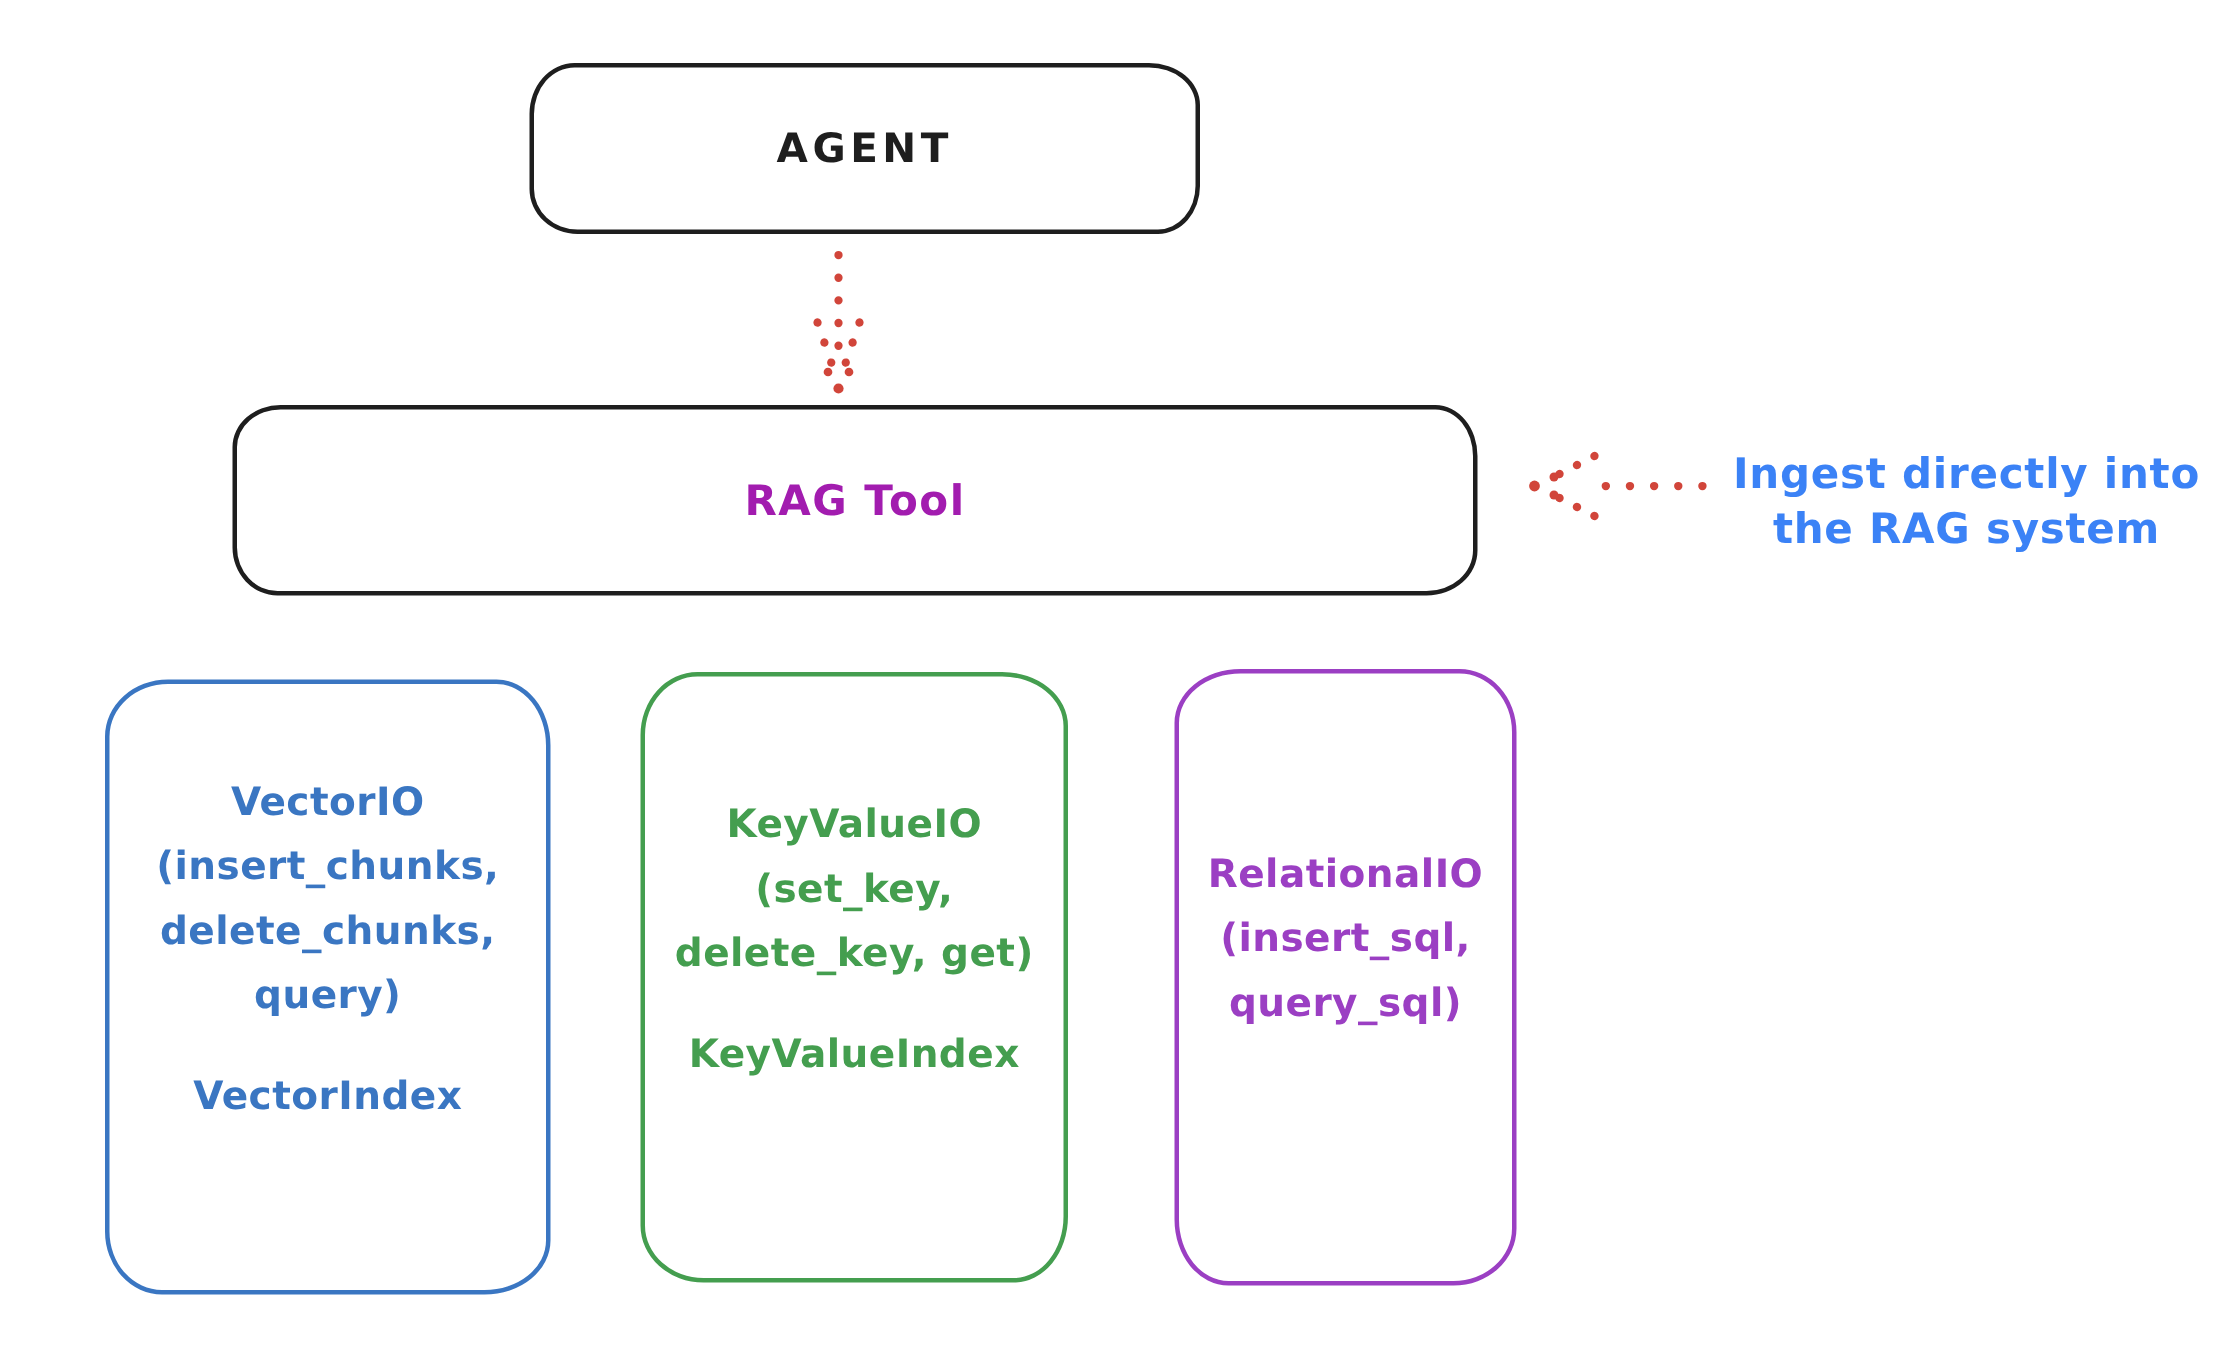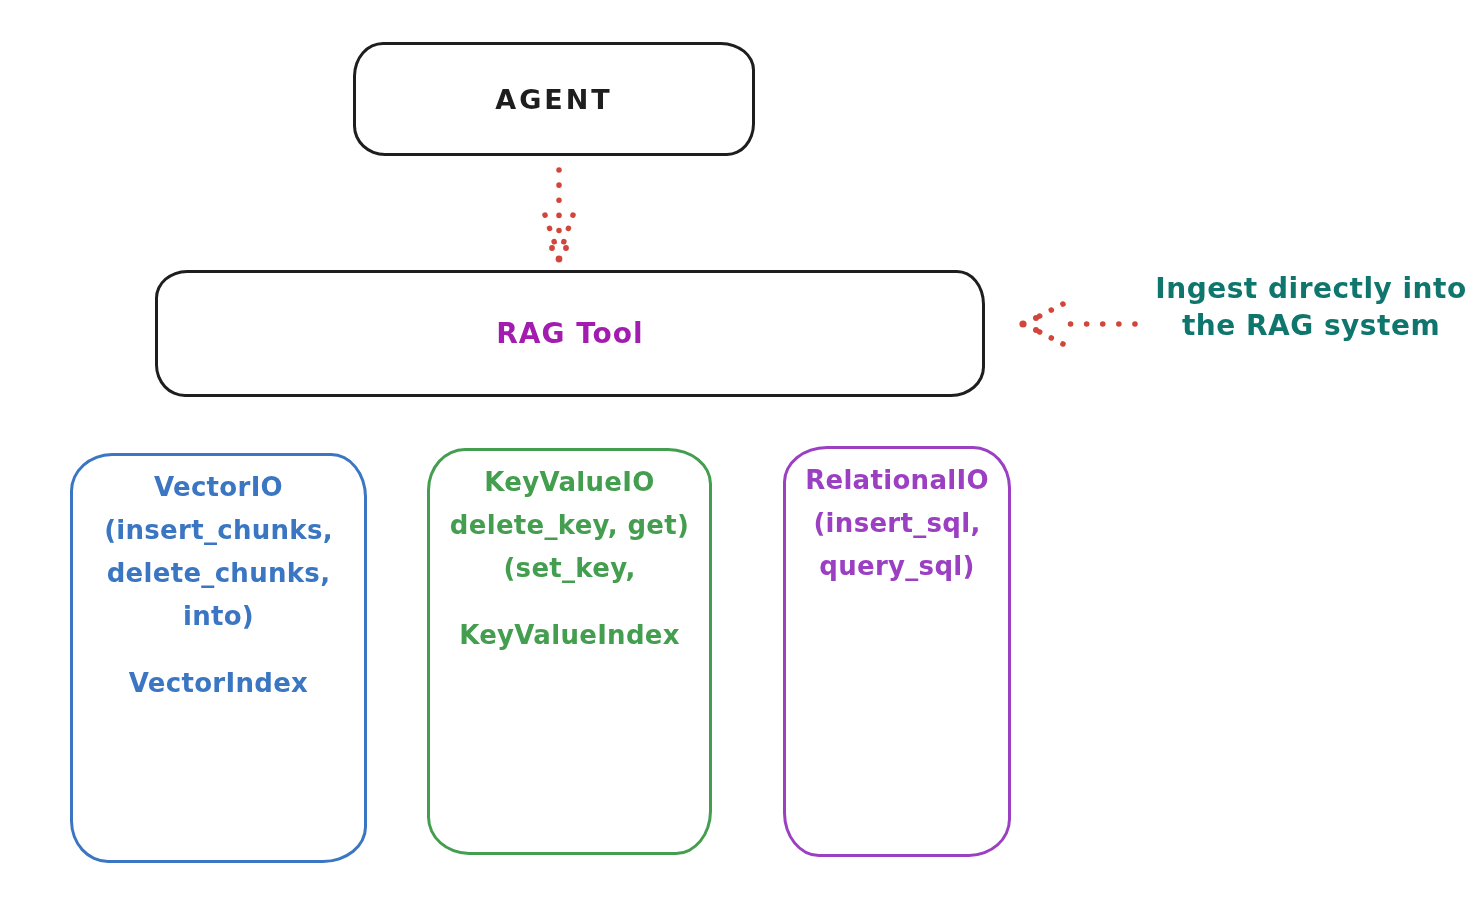--- a/index.html
+++ b/index.html
@@ -14,55 +14,56 @@
     position: absolute;
     background: #ffffff;
     display: flex;
     align-items: center;
     justify-content: center;
     text-align: center;
   }
 
   
   .agent-box {
-    left: 353px; top: 42px; width: 402px; height: 114px;
+    left: 353px; top: 42px; width: 447px; height: 114px;
     border: 3px solid #1e1e1e;
     border-radius: 30px 34px 28px 32px / 34px 28px 32px 30px;
   }
   .agent-label {
     font-size: 27px; font-weight: 700; letter-spacing: 3px; color: #1e1e1e;
   }
 
   .rag-box {
     left: 155px; top: 270px; width: 830px; height: 127px;
     border: 3.5px solid #1e1e1e;
     border-radius: 32px 28px 34px 30px / 28px 34px 30px 32px;
   }
   .rag-label {
     font-size: 28px; font-weight: 600; letter-spacing: 1px; color: #a21caf;
   }
 
   
   .annotation {
     position: absolute;
-    left: 1138px; top: 270px; width: 346px;
-    color: #0f766e;
+    left: 1138px; top: 297px; width: 346px;
+    color: #3b82f6;
     font-size: 28px; font-weight: 700;
     text-align: center;
     line-height: 37px;
     letter-spacing: 0.5px;
   }
 
   
   .backend-box {
     position: absolute;
     background: #ffffff;
     display: flex;
     flex-direction: column;
     align-items: center;
+    justify-content: center;
     text-align: center;
     font-size: 26px;
     font-weight: 600;
     line-height: 43px;
     letter-spacing: 0.3px;
     padding: 10px 6px 60px 6px;
   }
   .vector-box {
     left: 70px; top: 453px; width: 297px; height: 410px;
     border: 3.5px solid #3a76c2; color: #3a76c2;
@@ -129,28 +130,28 @@
 
   <div class="annotation">
     <div>Ingest directly into</div>
     <div>the RAG system</div>
   </div>
 
   <div class="backend-box vector-box">
     <div>VectorIO</div>
     <div>(insert_chunks,</div>
     <div>delete_chunks,</div>
-    <div>into)</div>
+    <div>query)</div>
     <div class="class-name">VectorIndex</div>
   </div>
 
   <div class="backend-box keyvalue-box">
     <div>KeyValueIO</div>
+    <div>(set_key,</div>
     <div>delete_key, get)</div>
-    <div>(set_key,</div>
     <div class="class-name">KeyValueIndex</div>
   </div>
 
   <div class="backend-box relational-box">
     <div>RelationalIO</div>
     <div>(insert_sql,</div>
     <div>query_sql)</div>
   </div>
 
 </div>

